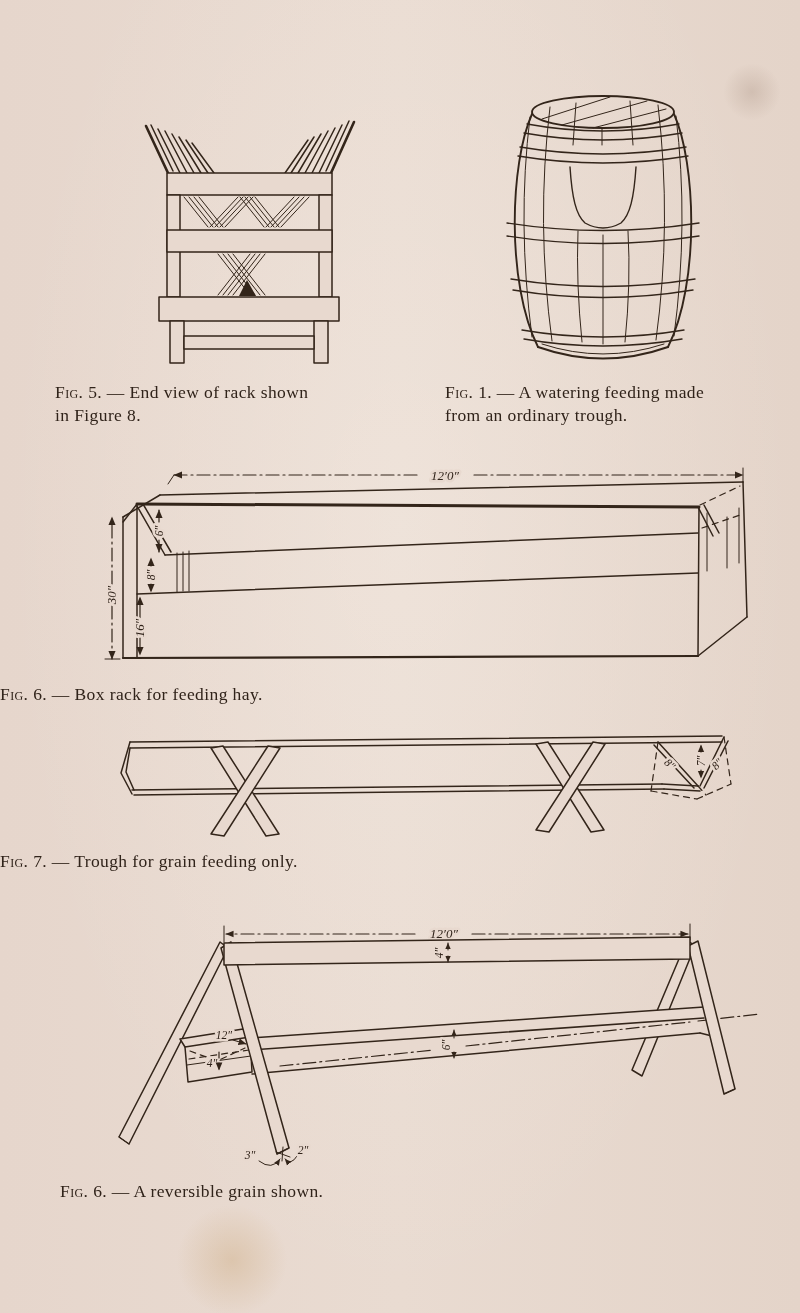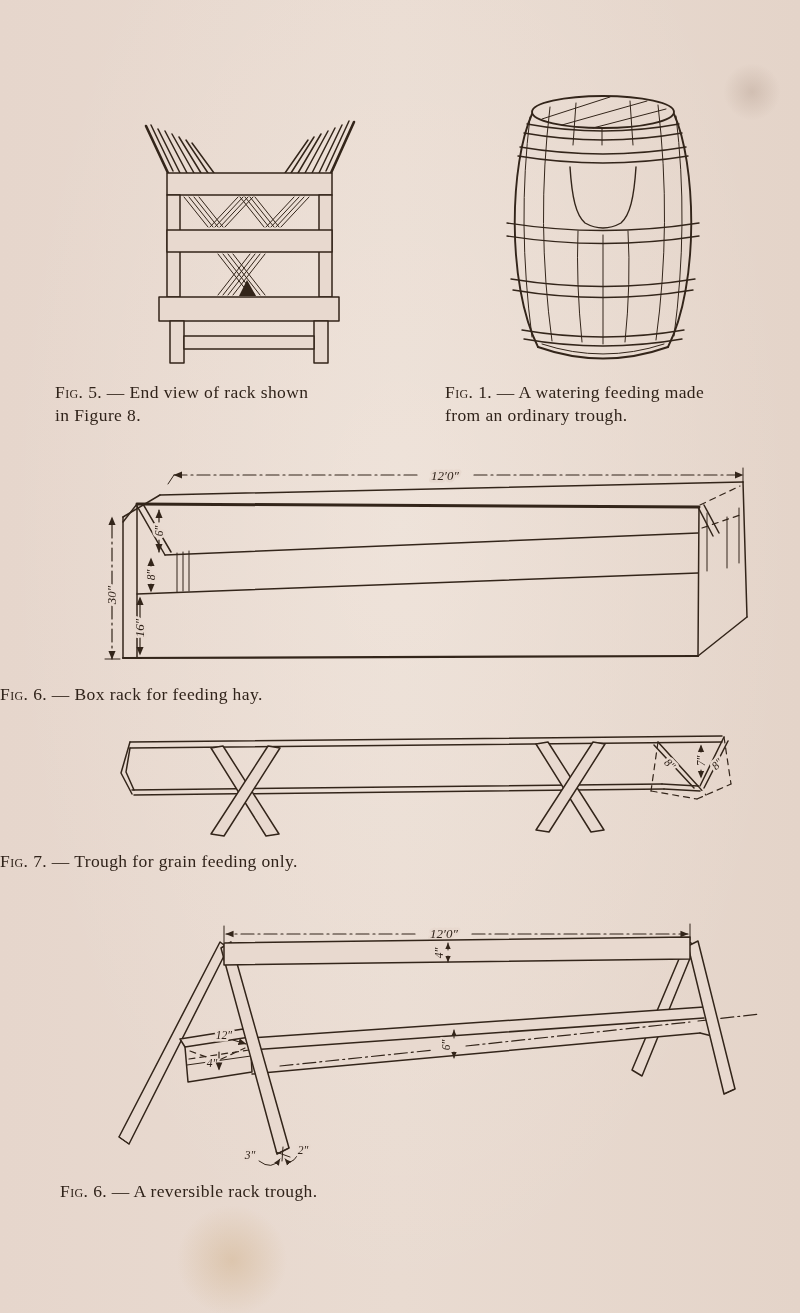--- a/index.html
+++ b/index.html
@@ -351,16 +351,16 @@
           <path class="thin" d="M243,247 L242,261"></path>
         <path class="thin" d="M219,261 Q232,271 240,259" marker-end="url(#a8)"></path>
         <path class="thin" d="M257,256 Q251,266 245,259" marker-end="url(#a8)"></path>
         <text class="dim dim-sm" x="210" y="259">3″</text>
         <text class="dim dim-sm" x="263" y="254">2″</text>
       </g>
     </g>
   </svg>
   <div class="caption" style="left:60px;top:1180px;width:740px">
     <span class="fig-label">Fig. 6.</span>
-    <span>— A reversible rack trough.</span>
+    <span>— A reversible grain shown.</span>
   </div>
 
 </div>
 
 </body></html>

